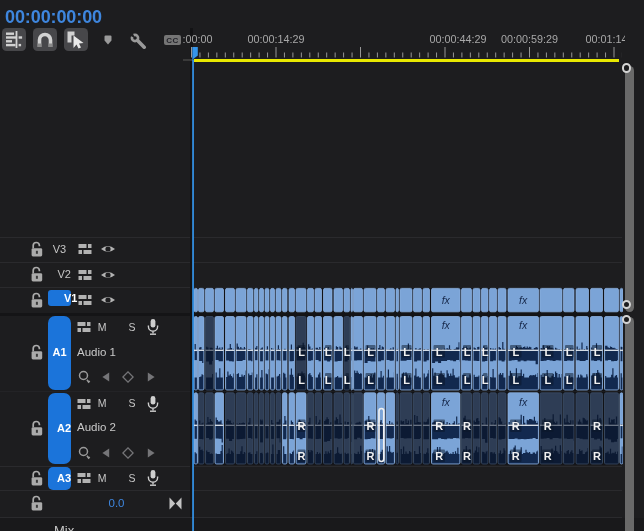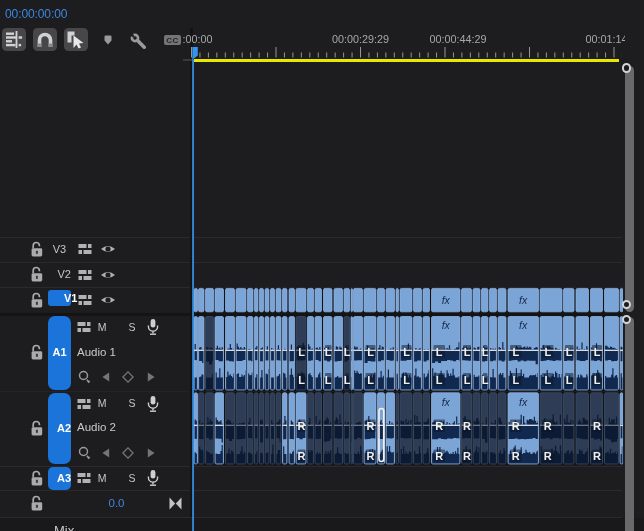--- a/index.html
+++ b/index.html
@@ -4,21 +4,21 @@
     <div class="abs" style="left:0;top:517.5px;width:644px;height:13.5px;background:#19191b"></div>
     <div class="abs" style="left:0;top:236.7px;width:622px;height:1px;background:#2a2a2d"></div>
     <div class="abs" style="left:0;top:261.8px;width:622px;height:1px;background:#2a2a2d"></div>
     <div class="abs" style="left:0;top:287.2px;width:622px;height:1px;background:#2a2a2d"></div>
     <div class="abs" style="left:0;top:465.5px;width:622px;height:1px;background:#2a2a2d"></div>
     <div class="abs" style="left:0;top:490.0px;width:622px;height:1px;background:#2a2a2d"></div>
     <div class="abs" style="left:0;top:516.5px;width:622px;height:1px;background:#2a2a2d"></div>
     <div class="abs" style="left:0;top:312.6px;width:622px;height:3.4px;background:#141416"></div>
     <div class="abs" style="left:0;top:390.8px;width:193px;height:1.6px;background:#232326"></div>
     <div class="abs" style="left:189.8px;top:28px;width:3.2px;height:489px;background:#131315"></div>
-    <div class="abs" style="left:5px;top:6.5px;font-size:12px;font-weight:normal;color:#3e86de;letter-spacing:-0.1px">00:00:00:00</div>
+    <div class="abs" style="left:5px;top:6.5px;font-size:18px;font-weight:bold;color:#3e86de;letter-spacing:-0.1px">00:00:00:00</div>
     <div class="abs" style="left:2px;top:28px;width:24px;height:23px;background:#47474a;border-radius:4.5px"></div>
     <div class="abs" style="left:33px;top:28px;width:24px;height:23px;background:#47474a;border-radius:4.5px"></div>
     <div class="abs" style="left:64px;top:28px;width:24px;height:23px;background:#47474a;border-radius:4.5px"></div>
     <svg class="abs" style="left:5px;top:31px" width="18" height="17" viewBox="0 0 18 17">
       <g fill="#d2d2d2">
         <rect x="1" y="1.5" width="8" height="2.4"></rect>
         <rect x="1" y="5.3" width="11" height="2.4"></rect>
         <rect x="1" y="9.1" width="6" height="2.4"></rect>
         <rect x="1" y="12.9" width="9.5" height="2.4"></rect>
         <rect x="10.6" y="0" width="1.8" height="17"></rect>
@@ -43,22 +43,23 @@
       <circle cx="5" cy="5" r="1.8" fill="#1d1d1f"></circle>
       <polygon points="5,5 -1.5,2 2,-1.5" fill="#1d1d1f"></polygon>
       <line x1="7.6" y1="7.6" x2="14.2" y2="14.2" stroke="#9a9a9a" stroke-width="3.6" stroke-linecap="round"></line>
     </svg>
     <svg class="abs" style="left:163.5px;top:35px" width="17" height="10" viewBox="0 0 17 10">
       <rect x="0" y="0" width="17" height="10" rx="2" fill="#757575"></rect>
       <text x="8.5" y="8" font-size="8" font-weight="bold" fill="#24242a" text-anchor="middle" font-family="Liberation Sans, sans-serif" letter-spacing="0.4">CC</text>
     </svg>
     <div class="abs" style="left:183px;top:30px;width:442px;height:30px;overflow:hidden">
       <div class="abs" style="left:8.5px;top:3px;width:120px;margin-left:-60px;text-align:center;font-size:10.8px;color:#a8a8a8">00:00:00</div>
-      <div class="abs" style="left:177.5px;top:3px;width:120px;margin-left:-60px;text-align:center;font-size:10.8px;color:#a8a8a8">00:00:29:29</div>
+      <div class="abs" style="left:93.0px;top:3px;width:120px;margin-left:-60px;text-align:center;font-size:10.8px;color:#a8a8a8">00:00:14:29</div>
       <div class="abs" style="left:275px;top:3px;width:120px;margin-left:-60px;text-align:center;font-size:10.8px;color:#a8a8a8">00:00:44:29</div>
+      <div class="abs" style="left:346.5px;top:3px;width:120px;margin-left:-60px;text-align:center;font-size:10.8px;color:#a8a8a8">00:00:59:29</div>
       <div class="abs" style="left:431.0px;top:3px;width:120px;margin-left:-60px;text-align:center;font-size:10.8px;color:#a8a8a8">00:01:14:29</div>
       <svg class="abs" style="left:0;top:0" width="439" height="30" viewBox="0 0 439 30">
         <g stroke="#969696" stroke-width="1">
           <line x1="8.50" y1="17" x2="8.50" y2="27.5"></line>
           <line x1="16.95" y1="22.5" x2="16.95" y2="27.5"></line>
           <line x1="25.40" y1="22.5" x2="25.40" y2="27.5"></line>
           <line x1="33.85" y1="22.5" x2="33.85" y2="27.5"></line>
           <line x1="42.30" y1="22.5" x2="42.30" y2="27.5"></line>
           <line x1="50.75" y1="22.5" x2="50.75" y2="27.5"></line>
           <line x1="59.20" y1="22.5" x2="59.20" y2="27.5"></line>

